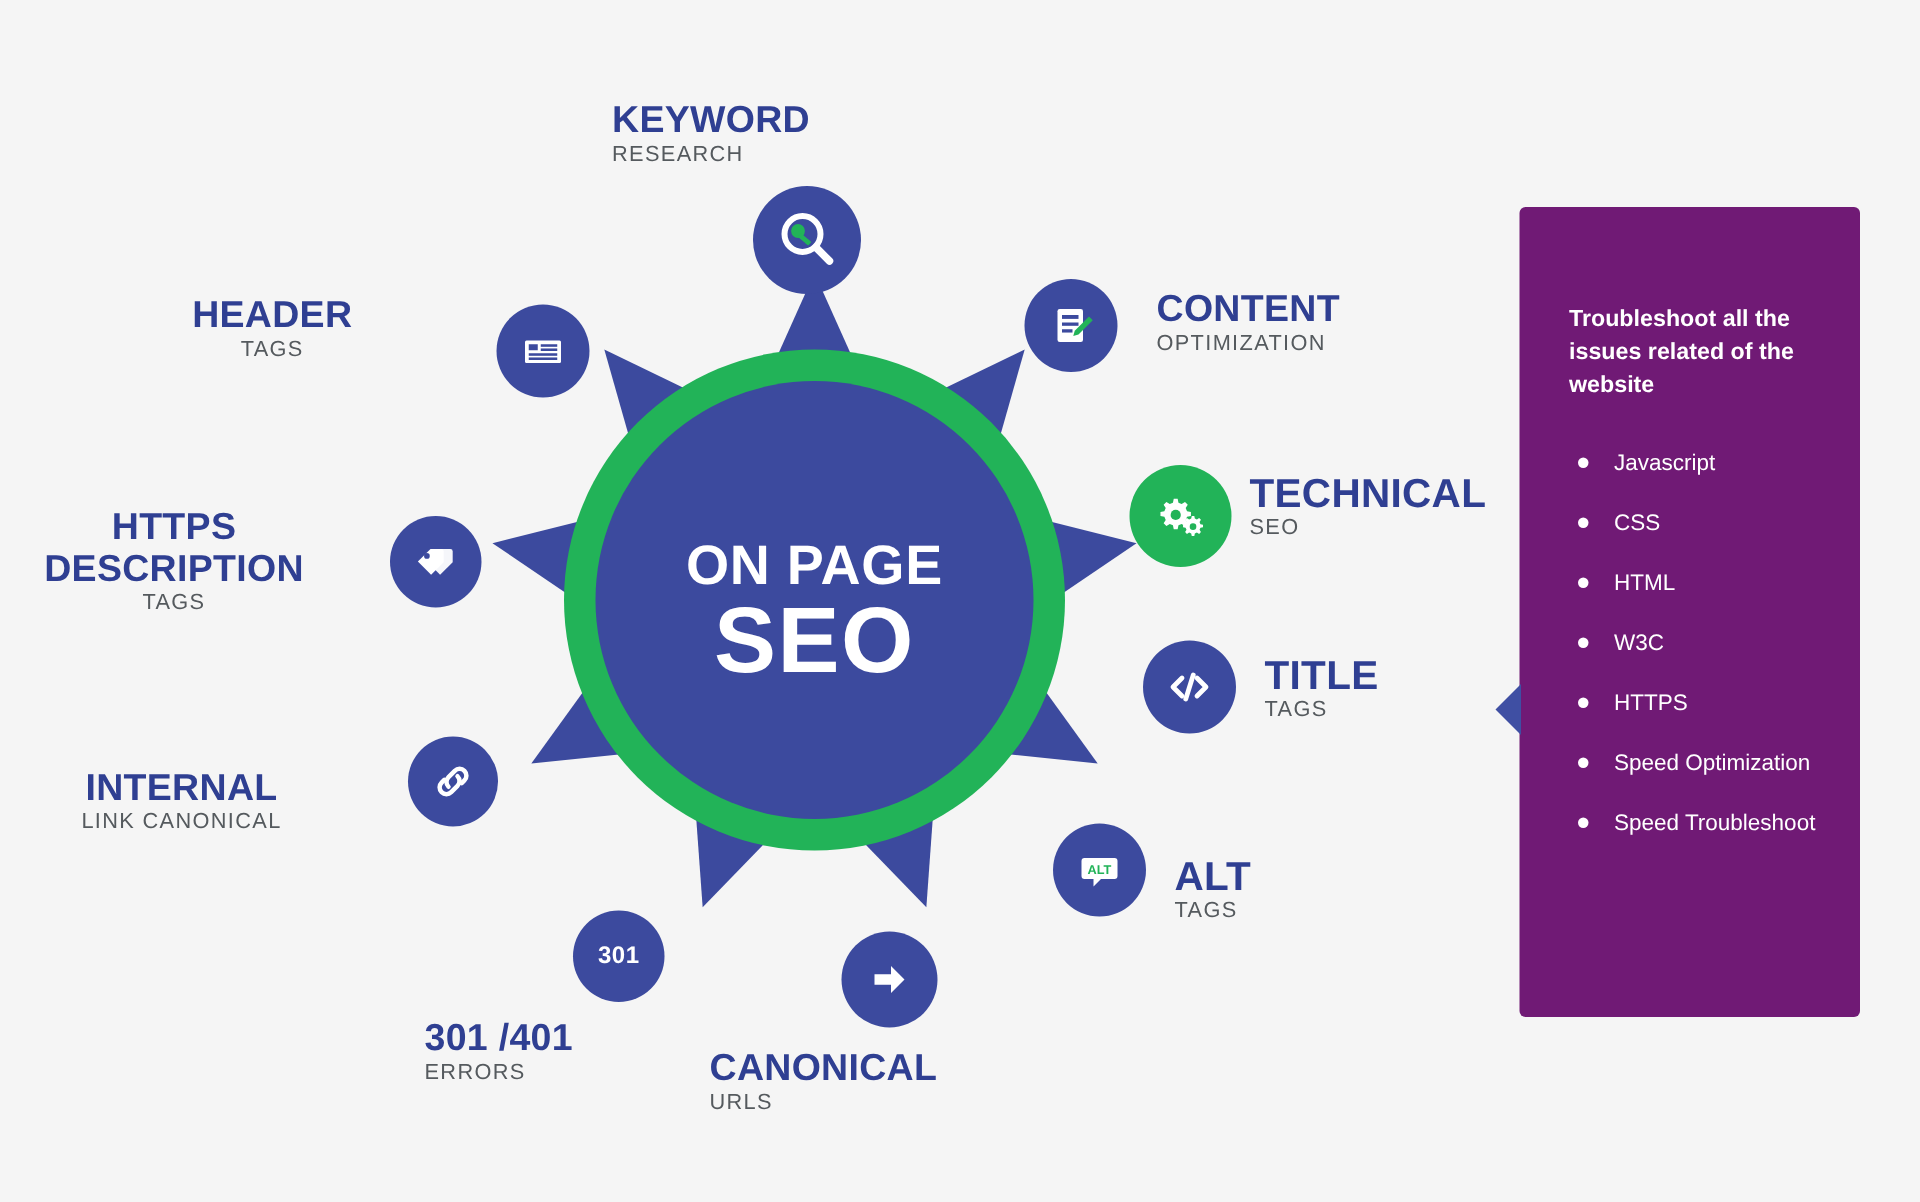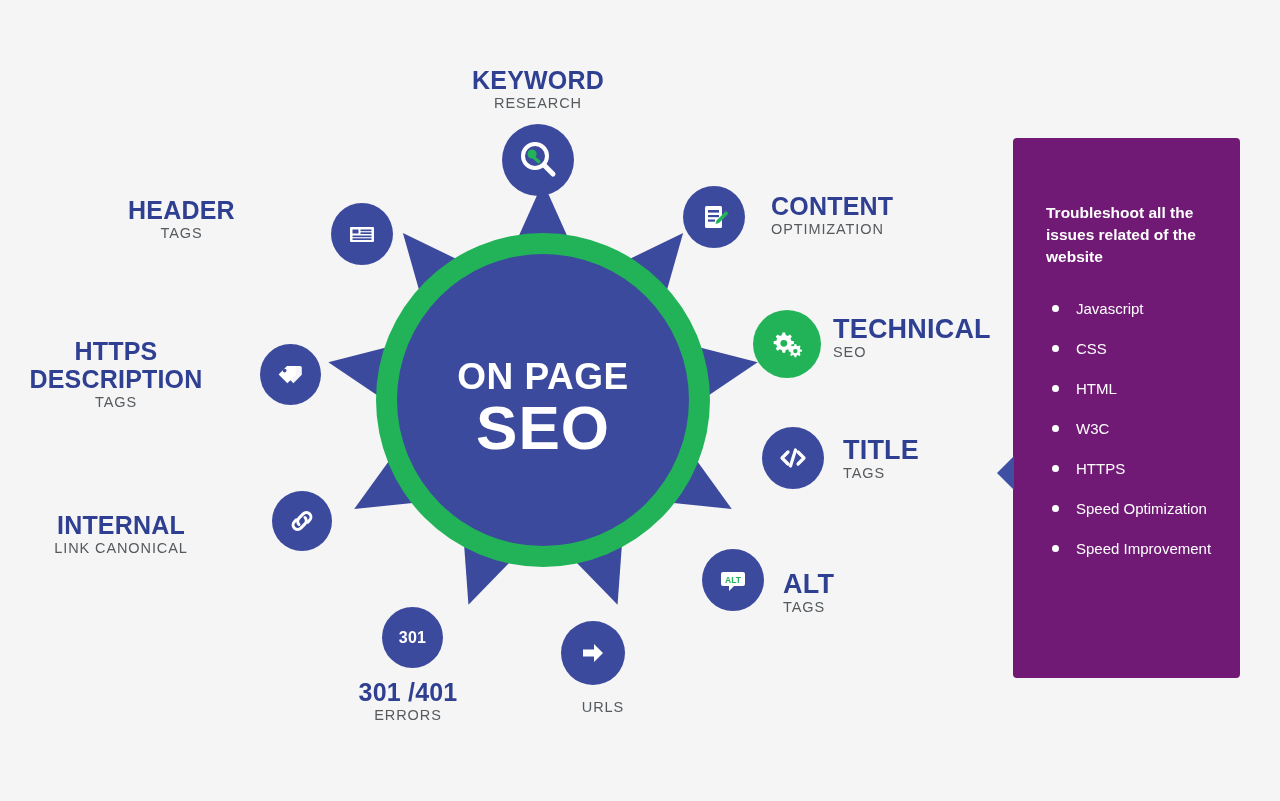--- a/index.html
+++ b/index.html
@@ -88,21 +88,21 @@
   .node-label .secondary {
     display: block;
     color: #555a5e;
     font-size: 14.5px;
     letter-spacing: 0.9px;
     line-height: 18px;
     font-weight: normal;
   }
   .node-label.align-right { text-align: center; }
   .node-label.align-left  { text-align: left; }
-  .node-label.align-center{ text-align: center; }
+  .node-label.align-center{ }
 
   
   .panel {
     position: absolute;
     left: 1013px;
     top: 138px;
     width: 227px;
     height: 540px;
     background: #701a75;
     border-radius: 4px;
@@ -300,20 +300,21 @@
 
   <div class="node">
     <div class="node-icon" style="left:561px; top:621px; width:64px; height:64px;">
       <span>
         <svg width="32" height="32" viewBox="0 0 32 32">
           <path d="M6 12.5 h11 v-5.5 l9 9 -9 9 v-5.5 h-11 z" fill="#ffffff"></path>
         </svg>
       </span>
     </div>
     <div class="node-label align-center" style="left:473px; top:698px; width:260px;">
+      <span class="primary">CANONICAL</span>
       <span class="secondary">URLS</span>
     </div>
   </div>
 
   <div class="node">
     <div class="node-icon" style="left:382px; top:607px; width:61px; height:61px;">
       <span class="badge-301">301</span>
     </div>
     <div class="node-label align-center" style="left:283px; top:678px; width:250px;">
       <span class="primary">301 /401</span>
@@ -397,18 +398,18 @@
       <li>
         <span class="bullet"></span>
         <span>HTTPS</span>
       </li>
       <li>
         <span class="bullet"></span>
         <span>Speed Optimization</span>
       </li>
       <li>
         <span class="bullet"></span>
-        <span>Speed Improvement</span>
+        <span>Speed Troubleshoot</span>
       </li>
     </ul>
   </div>
 
 </div>
 
 </body></html>

